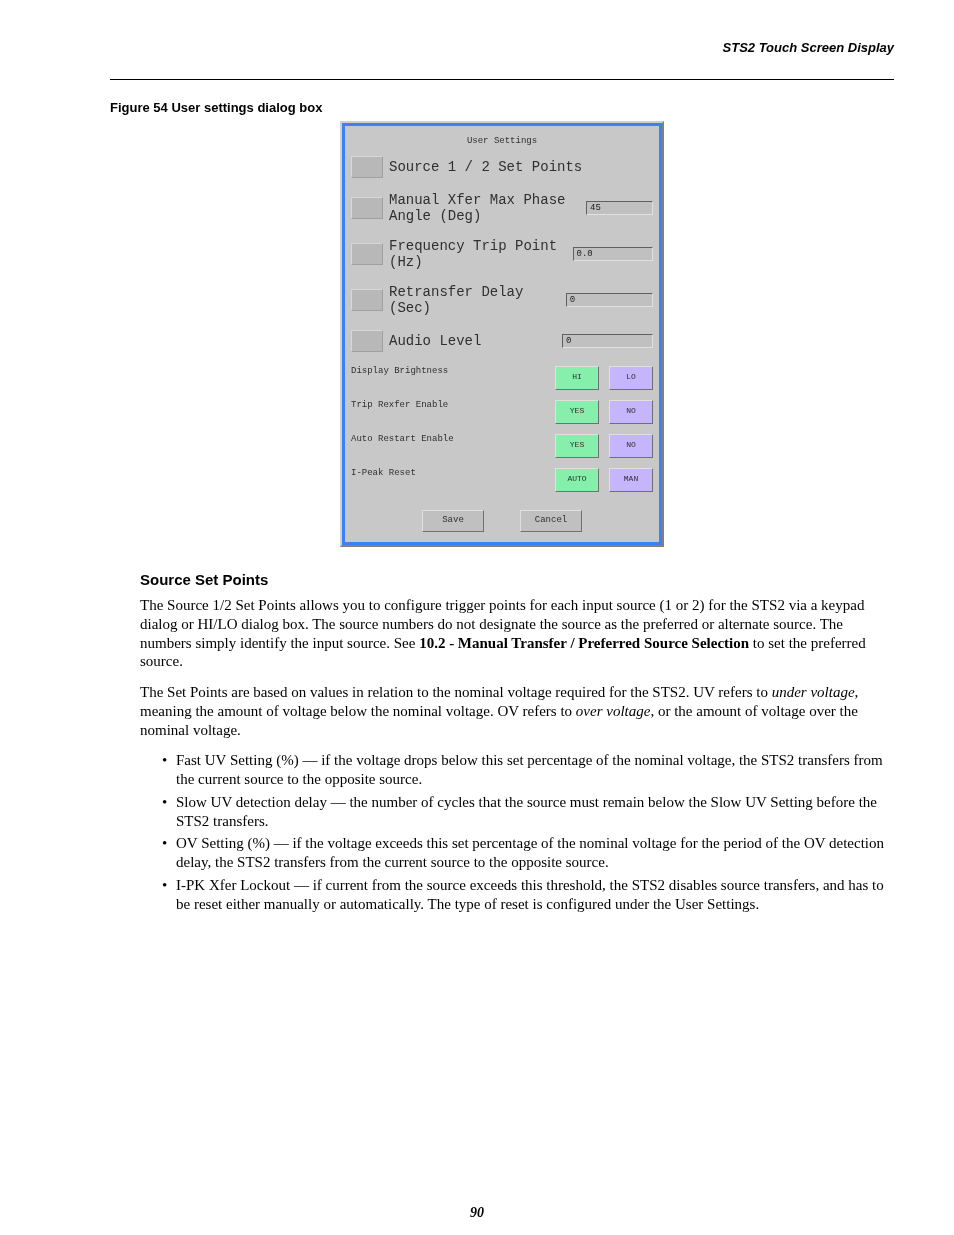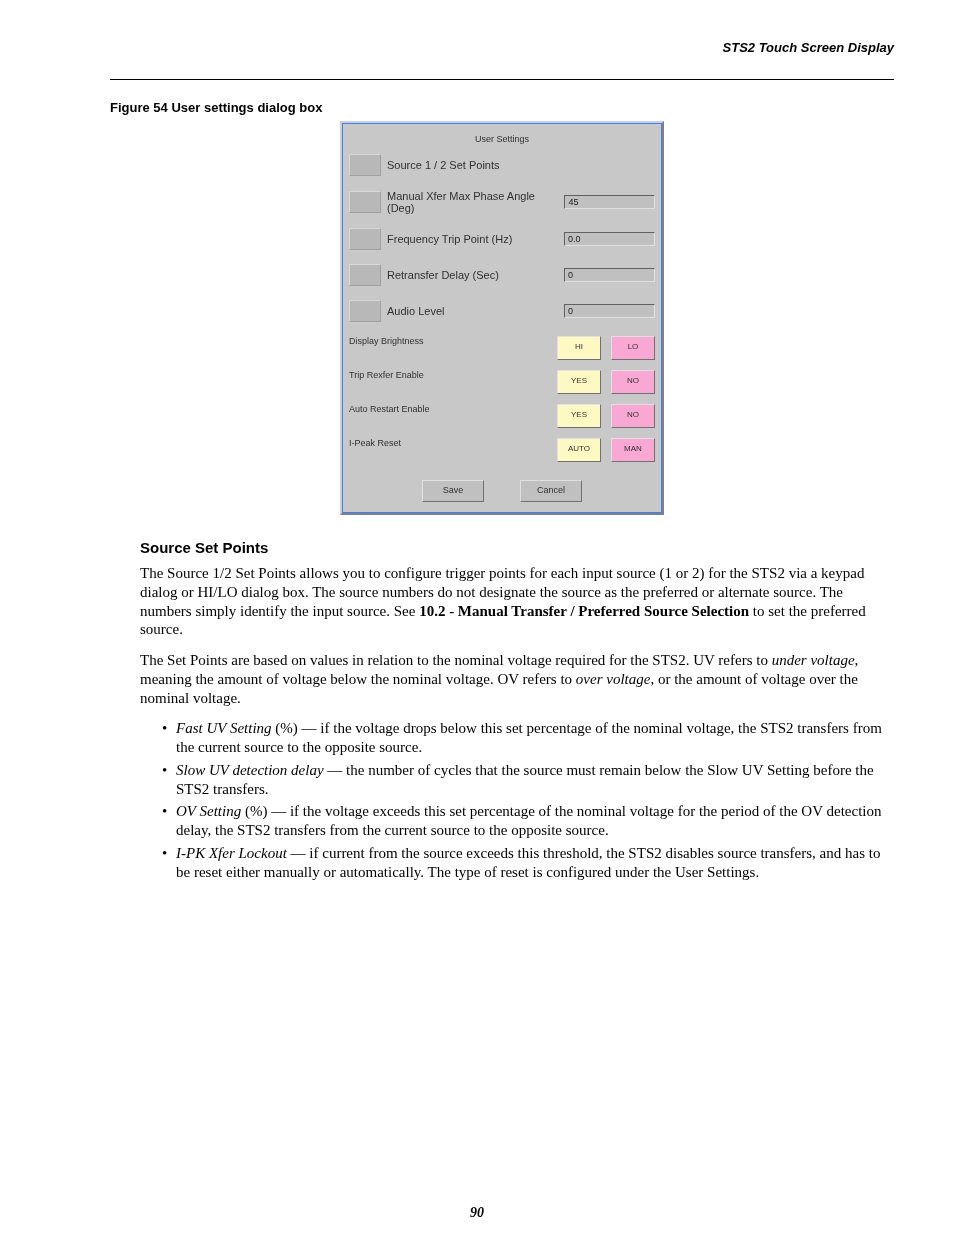--- a/index.html
+++ b/index.html
@@ -39,23 +39,23 @@
   
   .dialog-outer {
     width: 320px;
     margin: 0 auto 24px auto;
     border: 2px solid #808080;
     border-top-color: #d0d0d0;
     border-left-color: #d0d0d0;
     background: #c8c8c8;
   }
   .dialog-inner {
-    border: 1px solid #3b82f6;
+    border: 3px solid #3b82f6;
     background: #c8c8c8;
-    font-family: Liberation Sans, sans-serif;
+    font-family: Liberation Mono, monospace;
     font-size: 9px;
     color: #303030;
     padding: 4px 6px 10px 6px;
   }
   .dialog-title {
     text-align: center;
     font-size: 9px;
     padding: 6px 0 10px 0;
   }
   .row {
@@ -68,21 +68,21 @@
     height: 20px;
     background: #b8b8b8;
     border: 1px solid #a0a0a0;
     border-top-color: #d8d8d8;
     border-left-color: #d8d8d8;
     margin-right: 6px;
     flex: 0 0 auto;
   }
   .row-label {
     flex: 1 1 auto;
-    font-size: 11px;
+    font-size: 14px;
   }
   .sunken-input {
     width: 91px;
     height: 14px;
     box-sizing: border-box;
     border: 1px solid #606060;
     border-right-color: #e0e0e0;
     border-bottom-color: #e0e0e0;
     background: #c0c0c0;
     font-size: 9px;
@@ -99,28 +99,28 @@
     flex: 1 1 auto;
     font-size: 9px;
   }
   .toggle-btn {
     width: 42px;
     height: 22px;
     margin-left: 10px;
     border: 1px solid #707070;
     border-top-color: #e0e0e0;
     border-left-color: #e0e0e0;
-    background: #f9a8d4;
+    background: #c4b5fd;
     font-size: 8px;
     text-align: center;
     line-height: 20px;
     color: #303030;
   }
   .toggle-btn.dark {
-    background: #fef9c3;
+    background: #86efac;
   }
   .dialog-footer {
     display: flex;
     justify-content: center;
     gap: 36px;
     margin-top: 18px;
   }
   .footer-btn {
     width: 60px;
     height: 20px;
@@ -161,21 +161,21 @@
     margin-bottom: 4px;
     position: relative;
     padding-left: 14px;
   }
   ul.bullets li::before {
     content: "•";
     position: absolute;
     left: 0;
     top: 0;
   }
-  ul.bullets li .term { font-style: italic; }
+  ul.bullets li .term { }
 
   .page-number {
     position: absolute;
     bottom: 14px;
     left: 0;
     width: 100%;
     text-align: center;
     font-family: "Times New Roman", Times, serif;
     font-weight: bold;
     font-style: italic;

